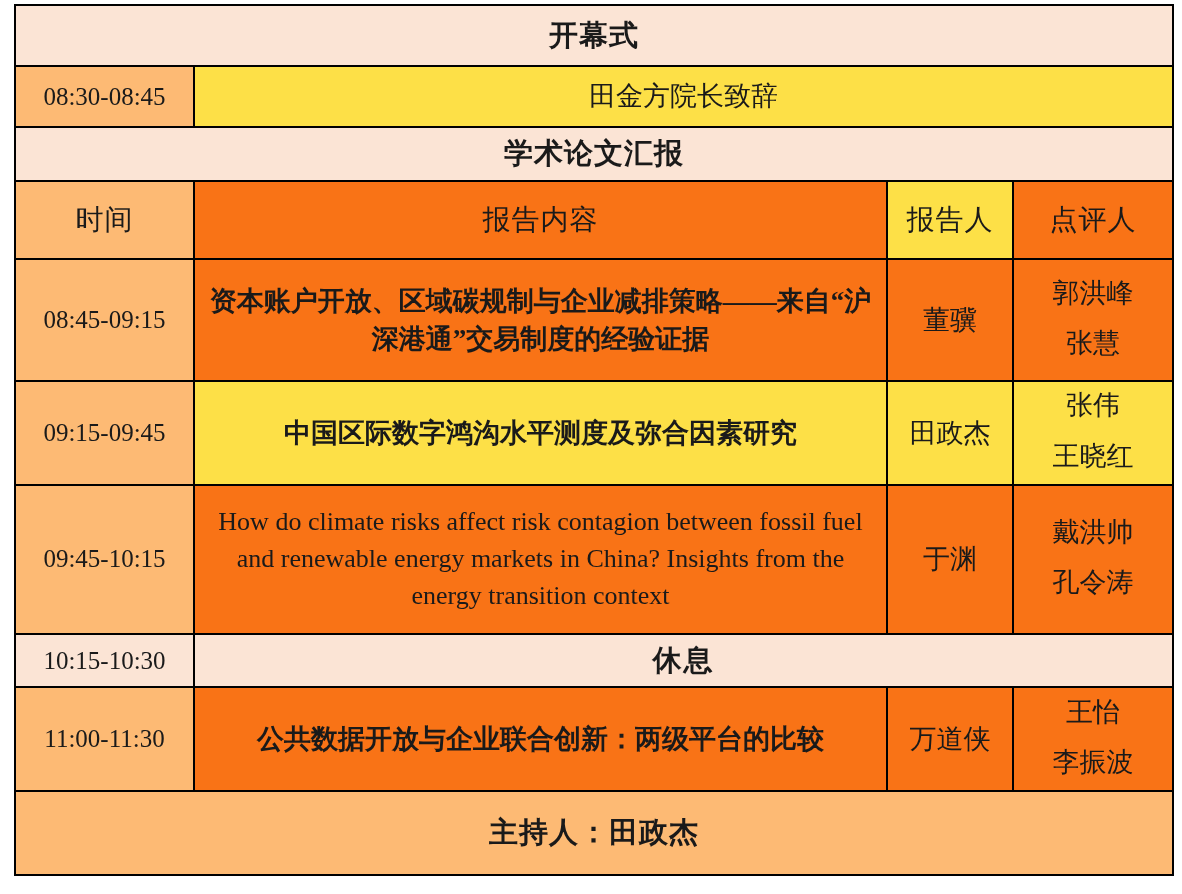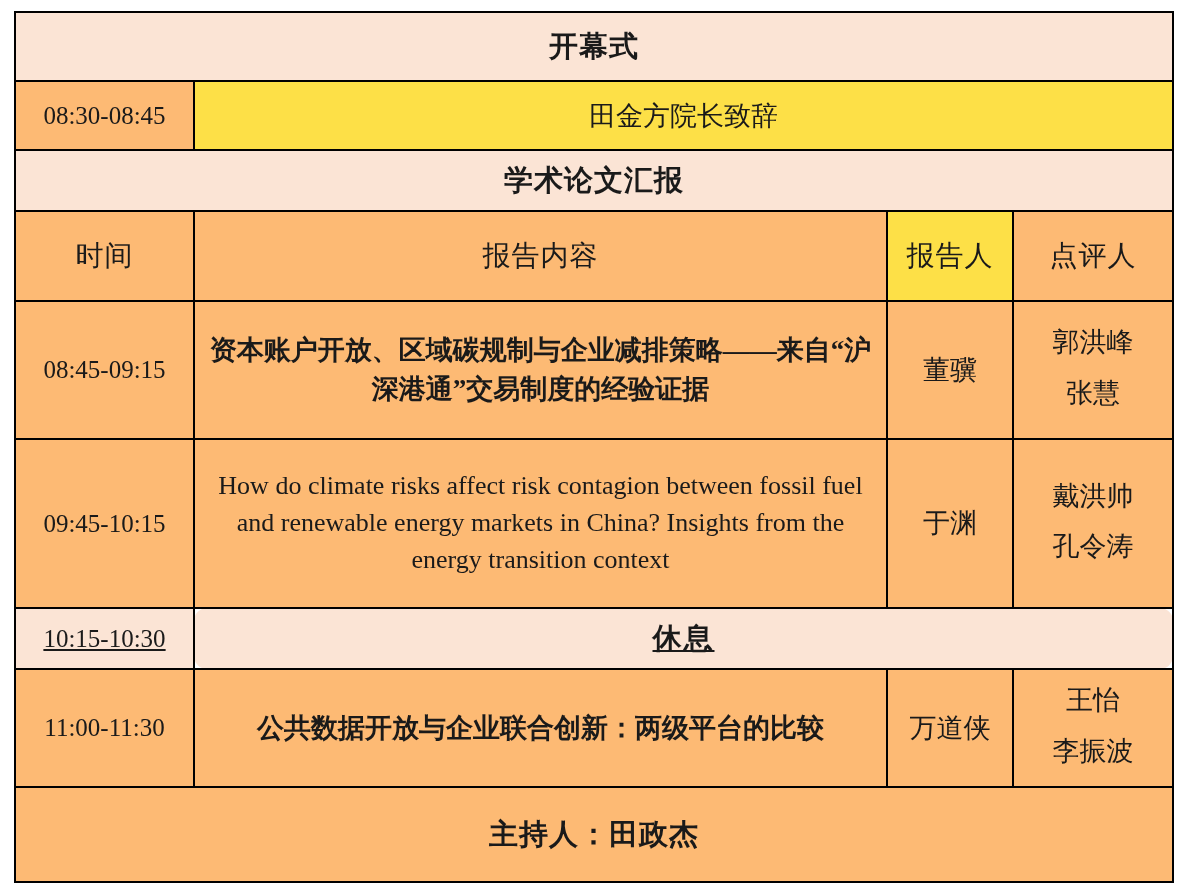--- a/index.html
+++ b/index.html
@@ -12,21 +12,21 @@
     width: 1182px;
     height: 894px;
     font-family: "Liberation Serif", "DejaVu Serif", serif;
     color: #1a1a1a;
     overflow: hidden;
   }
 
   #schedule-wrap {
     position: absolute;
     left: 14px;
-    top: 11px;
+    top: 4px;
     width: 1158px;
     height: 872px;
     box-sizing: border-box;
   }
 
   table.schedule {
     border-collapse: collapse;
     table-layout: fixed;
     width: 1158px;
     height: 872px;
@@ -44,21 +44,21 @@
 
   
   col.c-time    { width: 179px; }
   col.c-content { width: 693px; }
   col.c-speaker { width: 126px; }
   col.c-review  { width: 160px; }
 
   
   .bg-peach  { background: #fbe4d5; }
   .bg-blue   { background: #fdba74; }
-  .bg-grey   { background: #fdba74; }
+  .bg-grey   { background: #f97316; }
   .bg-white  { background: #fde047; }
 
   
   .section-title {
     font-size: 29px;
     font-weight: bold;
     letter-spacing: 1px;
   }
   .speech-line {
     font-size: 27px;
@@ -91,37 +91,36 @@
     font-size: 27px;
     font-weight: normal;
     white-space: nowrap;
   }
   .person .nm { display: block; font-family: Liberation Mono, monospace; }
   .person .nm + .nm { margin-top: 12px; }
   .break-label {
     font-size: 29px;
     font-weight: bold;
     letter-spacing: 2px;
-    border-radius: 13px;
   }
   .host-line {
     font-size: 29px;
     font-weight: bold;
     letter-spacing: 1px;
   }
 
   
   tr.r-opening      { height: 58px; }
   tr.r-speech       { height: 58px; }
   tr.r-academic     { height: 43px; margin-left: 8px; }
   tr.r-colhead      { height: 75px; }
   tr.r-paper1       { height: 116px; }
   tr.r-paper2       { height: 90px; }
   tr.r-paper3       { height: 142px; }
-  tr.r-break        { height: 44px; text-decoration: underline; }
+  tr.r-break        { height: 44px; }
   tr.r-paper4       { height: 110px; }
   tr.r-paper5       { height: 90px; }
   tr.r-host         { height: 80px; }
 </style>
 </head>
 <body>
 
 <div id="schedule-wrap">
   <table class="schedule">
     <colgroup>
@@ -155,20 +154,29 @@
       <tr class="r-paper1">
         <td class="bg-blue time-cell">08:45-09:15</td>
         <td class="bg-grey content-cn">资本账户开放、区域碳规制与企业减排策略——来自“沪深港通”交易制度的经验证据</td>
         <td class="bg-grey person">董骥</td>
         <td class="bg-grey person">
           <span class="nm">郭洪峰</span>
           <span class="nm">张慧</span>
         </td>
       </tr>
 
+      <tr class="r-paper2">
+        <td class="bg-blue time-cell">09:15-09:45</td>
+        <td class="bg-white content-cn">中国区际数字鸿沟水平测度及弥合因素研究</td>
+        <td class="bg-white person">田政杰</td>
+        <td class="bg-white person">
+          <span class="nm">张伟</span>
+          <span class="nm">王晓红</span>
+        </td>
+      </tr>
 
       <tr class="r-paper3">
         <td class="bg-blue time-cell">09:45-10:15</td>
         <td class="bg-grey content-en">How do climate risks affect risk contagion between fossil fuel and renewable energy markets in China? Insights from the energy transition context</td>
         <td class="bg-grey person">于渊</td>
         <td class="bg-grey person">
           <span class="nm">戴洪帅</span>
           <span class="nm">孔令涛</span>
         </td>
       </tr>

